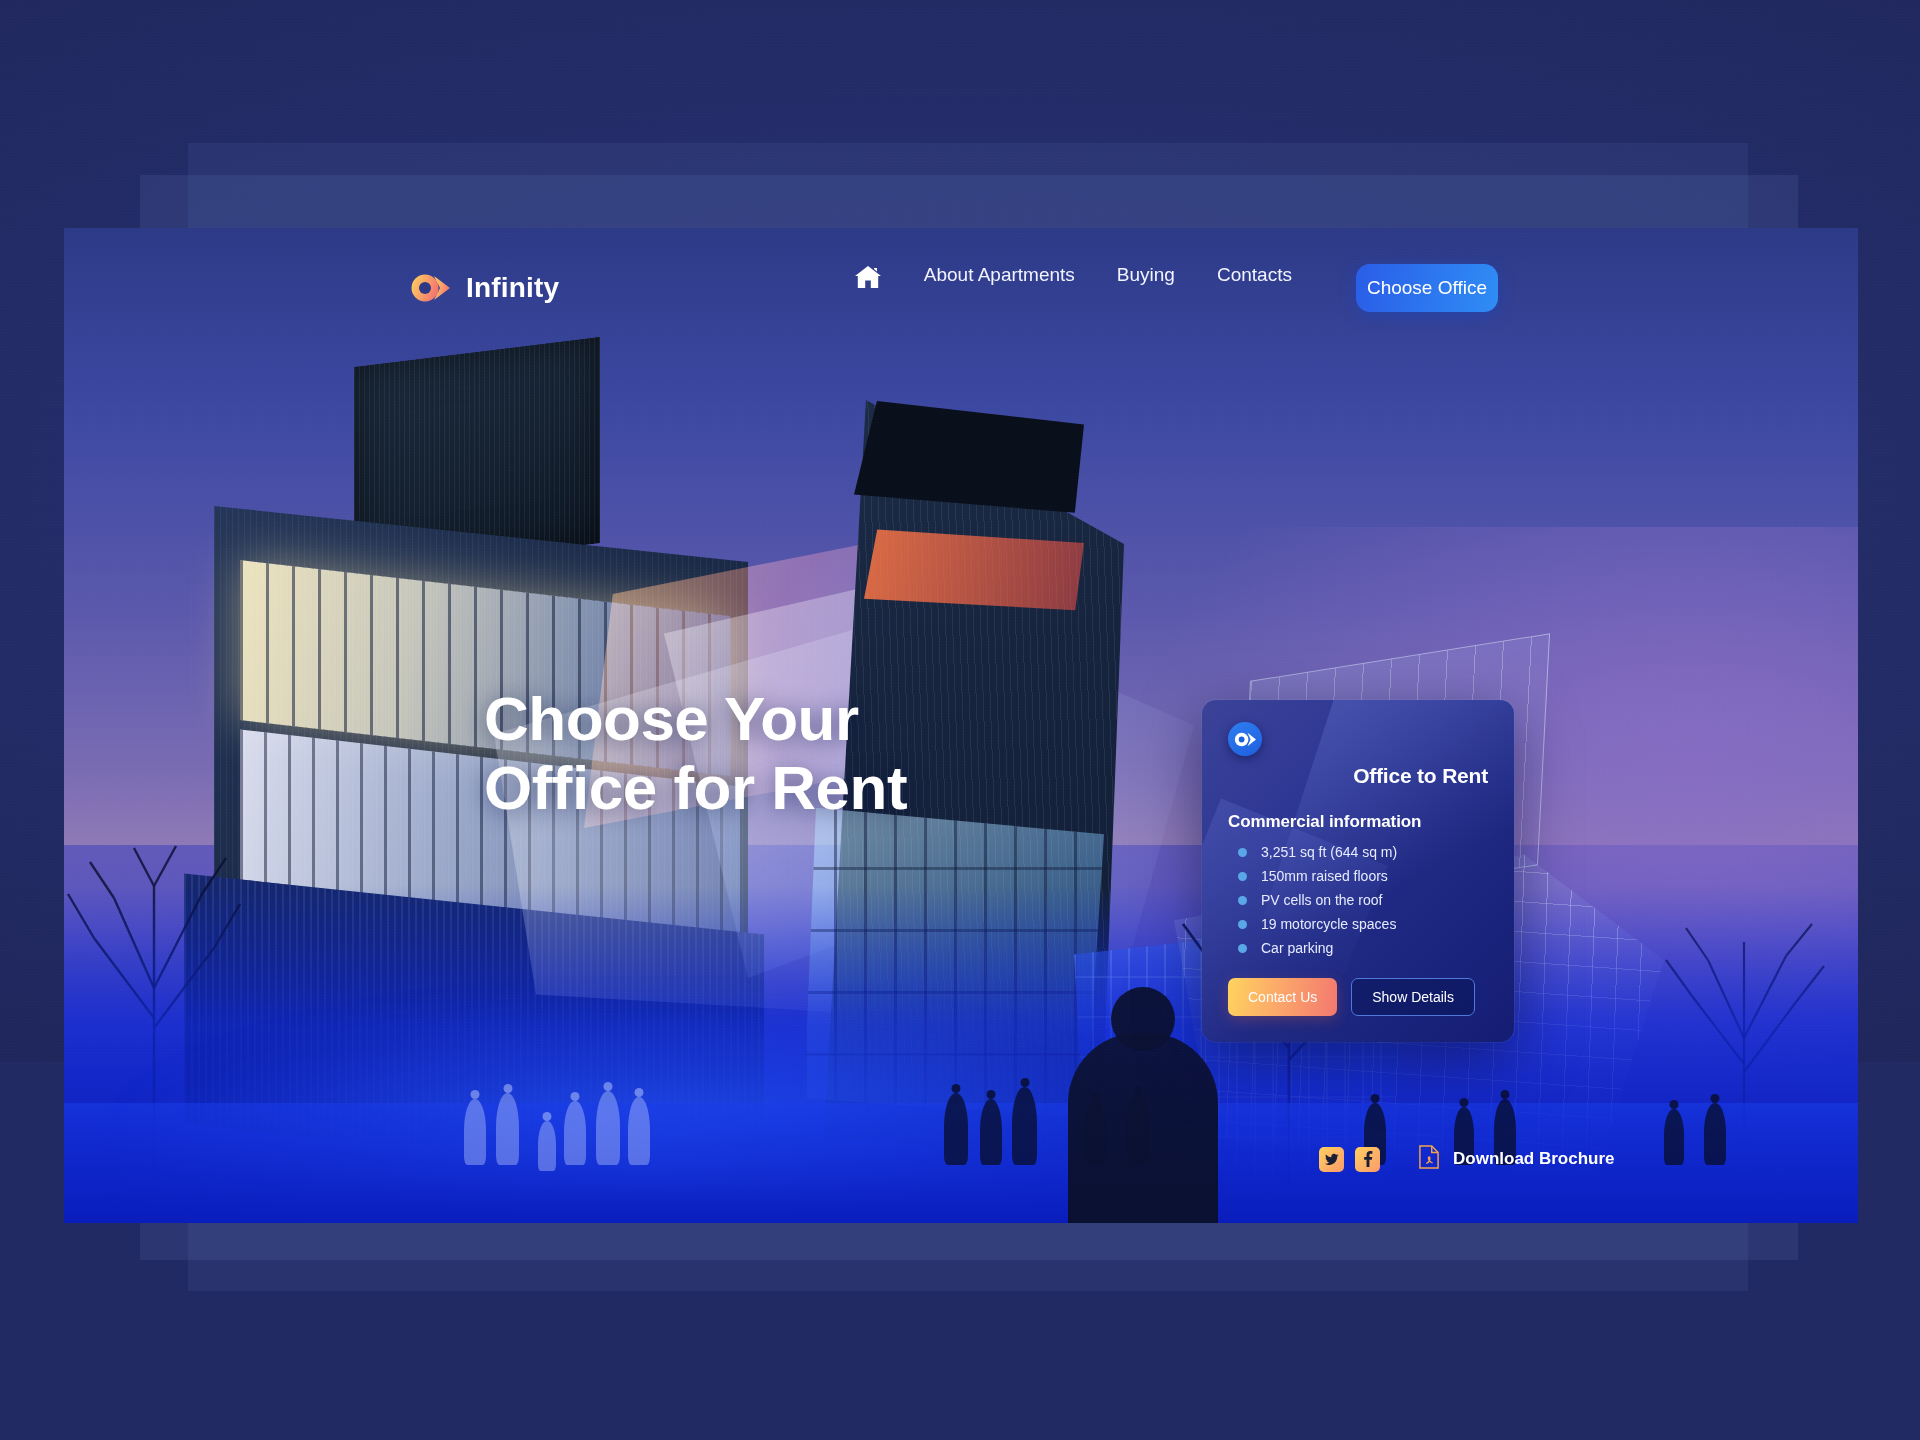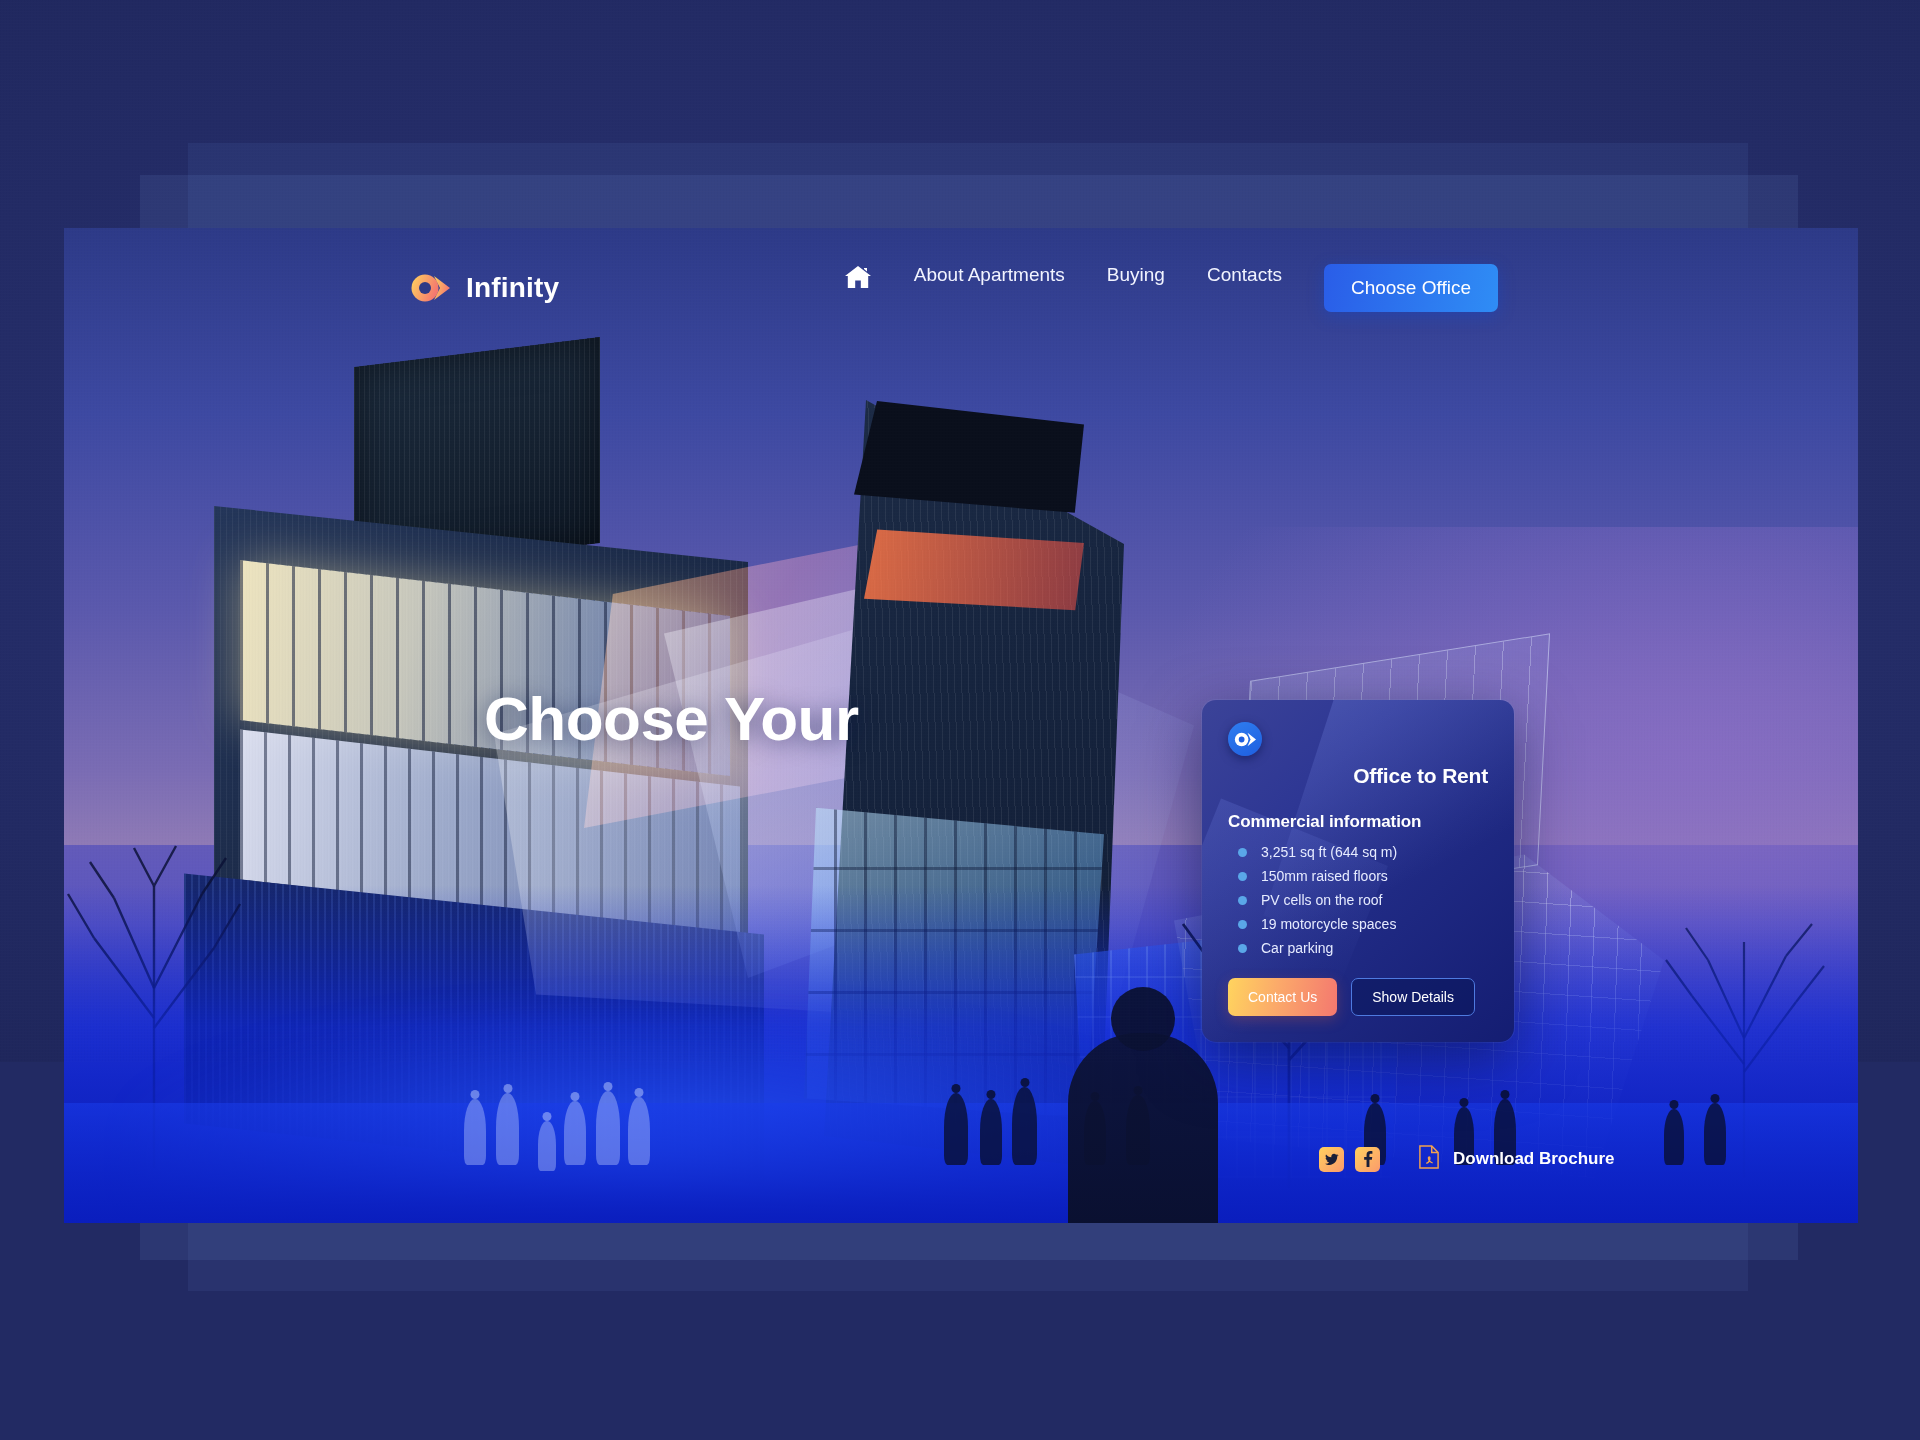--- a/index.html
+++ b/index.html
@@ -236,21 +236,21 @@
   .brand { display:flex; align-items:center; gap:16px; margin-left:346px; }
   .brand-mark { width:40px; height:32px; }
   .brand-name { color:#fff; font-size:28px; font-weight:700; letter-spacing:.2px; }
 
   .nav-right { display:flex; align-items:flex-start; gap:42px; margin-left:auto; margin-right:360px; }
   .home-icon { width:28px; height:26px; display:block; }
   .nav-link {
     color:#f2f4ff; font-size:19px; text-decoration:none; white-space:nowrap;
   }
   .cta {
-    padding:13px 27px; border:none; border-radius:7px;
+    margin-left:22px; padding:13px 11px; border:none; border-radius:14px;
     color:#fff; font-size:19px; font-family:inherit; cursor:pointer;
     background:linear-gradient(100deg,#2a5de8 0%, #2f8df5 100%);
     box-shadow:0 4px 16px rgba(20,70,200,.45);
   }
 
   
   .headline {
     position:absolute; left:420px; top:456px; z-index:25;
     color:#ffffff; font-size:62px; font-weight:800; line-height:1.12;
     letter-spacing:-.5px;
@@ -436,20 +436,21 @@
         </span>
         <a class="nav-link" href="#">About Apartments</a>
         <a class="nav-link" href="#">Buying</a>
         <a class="nav-link" href="#">Contacts</a>
         <button class="cta">Choose Office</button>
       </div>
     </div>
 
     <div class="headline">
       <div>Choose Your</div>
+      <div>Office for Rent</div>
     </div>
 
     <div class="card">
       <div class="card-inner">
         <div class="card-body">
           <div class="card-badge">
             <svg viewBox="0 0 26 20" width="22" height="17">
               <circle cx="9" cy="10" r="8" fill="#ffffff"></circle>
               <circle cx="9" cy="10" r="3.4" fill="#1e5fe0"></circle>
               <path d="M16 2 L26 10 L16 18 L19.6 10 Z" fill="#ffffff"></path>

